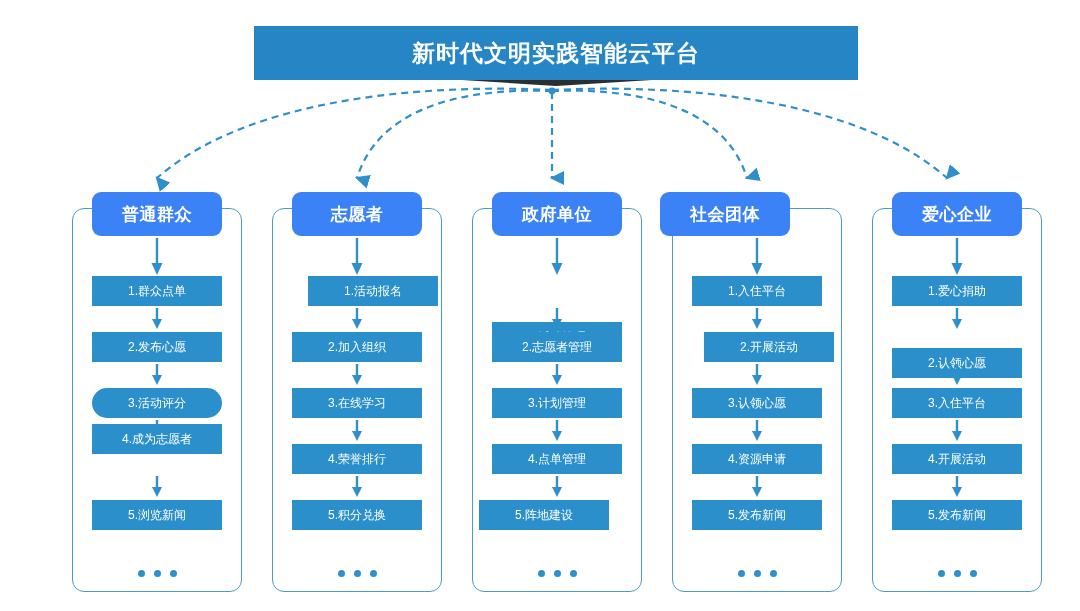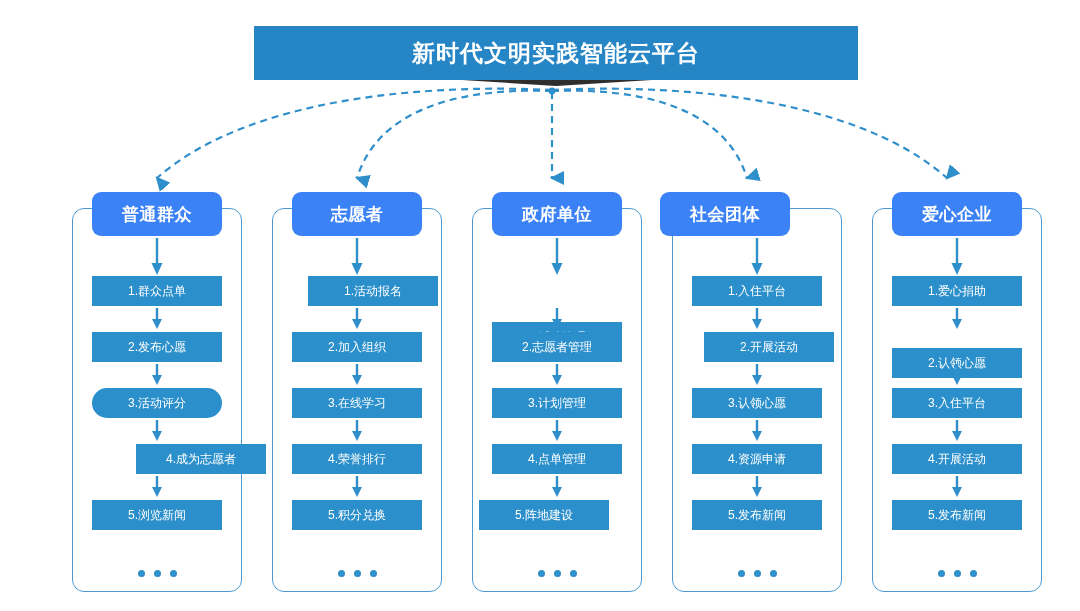--- a/index.html
+++ b/index.html
@@ -181,21 +181,21 @@
         <line x1="6" y1="0" x2="6" y2="13" stroke="#2f8fcb" stroke-width="2.4"></line>
         <polygon points="1,11 11,11 6,21" fill="#2f8fcb"></polygon>
       </svg>
       <div class="item" style="left: 92px; top: 388px; border-radius: 15px;">
         <span class="item-label">3.活动评分</span>
       </div>
       <svg class="step-arrow" viewBox="0 0 12 22" style="left: 151px; top: 420px;">
         <line x1="6" y1="0" x2="6" y2="13" stroke="#2f8fcb" stroke-width="2.4"></line>
         <polygon points="1,11 11,11 6,21" fill="#2f8fcb"></polygon>
       </svg>
-      <div class="item" style="left: 92px; top: 444px; margin-left: 44px;">
+      <div class="item" style="left: 92px; top: 424px;">
         <span class="item-label">4.成为志愿者</span>
       </div>
       <svg class="step-arrow" viewBox="0 0 12 22" style="left: 151px; top: 476px;">
         <line x1="6" y1="0" x2="6" y2="13" stroke="#2f8fcb" stroke-width="2.4"></line>
         <polygon points="1,11 11,11 6,21" fill="#2f8fcb"></polygon>
       </svg>
       <div class="item" style="left: 92px; top: 500px;">
         <span class="item-label">5.浏览新闻</span>
       </div>
       <div class="dots" style="left: 92px; top: 568px;">

